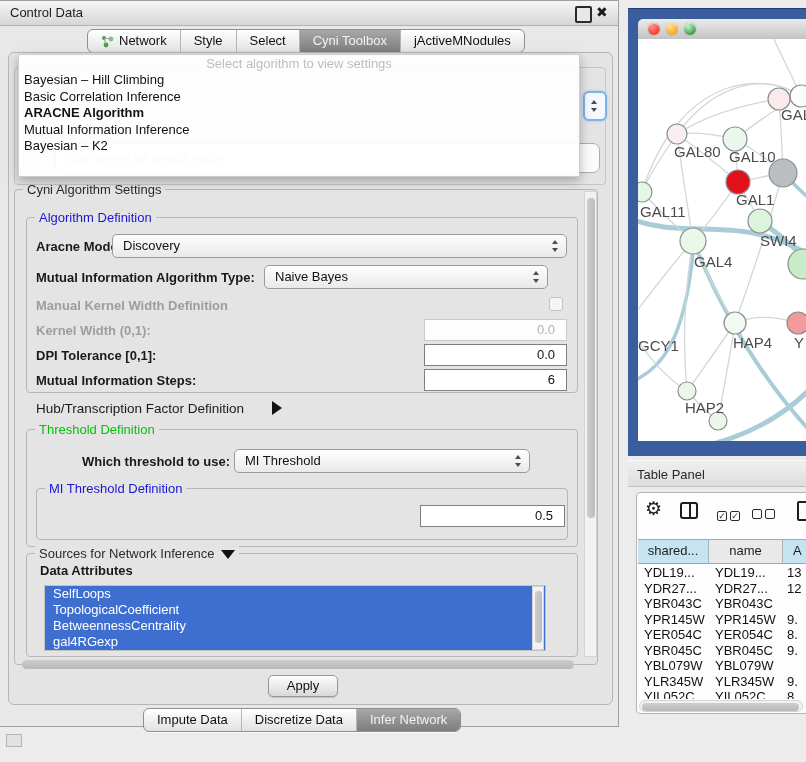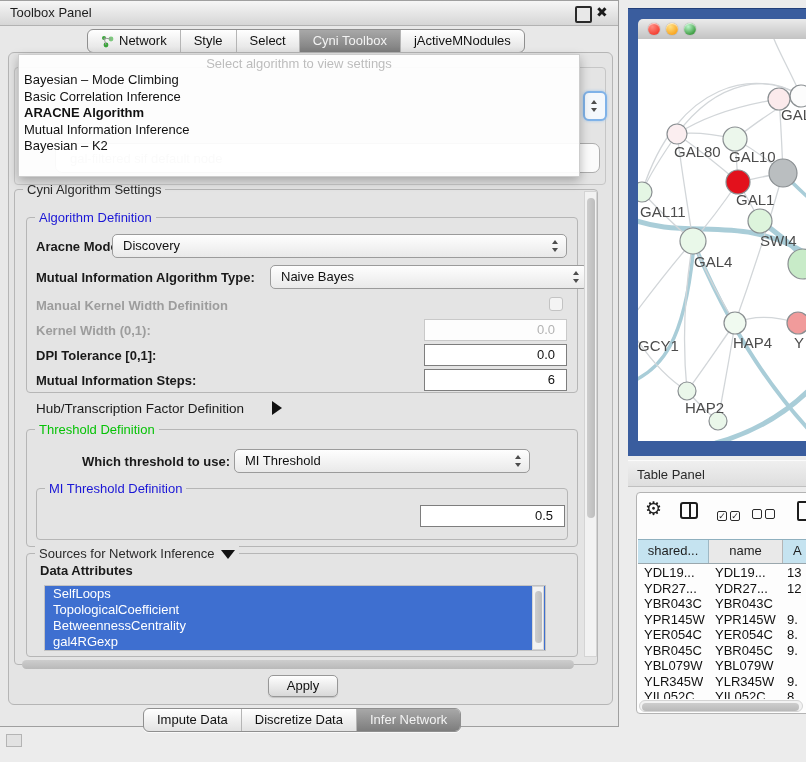--- a/index.html
+++ b/index.html
@@ -78,21 +78,21 @@
   .tbl-row{position:absolute;width:100%;height:16px;}
   .td{position:absolute;font-size:13px;color:#111;white-space:nowrap;overflow:hidden;}
   .net-label{font-family:"Liberation Sans","DejaVu Sans",sans-serif;font-size:15px;fill:#4c4c4c;}
   .grip{left:6px;top:734px;width:16px;height:13px;border:1px solid #b4b4b4;background:#e2e2e2;box-sizing:border-box;}
 </style>
 </head>
 <body>
 
 <div class="abs cp-window">
   <div class="abs cp-titlebar">
-    <span class="abs cp-title">Toolbox Panel</span>
+    <span class="abs cp-title">Control Data</span>
     <span class="abs cp-float"></span>
     <span class="abs cp-close">✖</span>
   </div>
 
   <div class="abs seg" style="left:87px;top:28px;">
     <div class="sg">
       <svg width="13" height="13" viewBox="0 0 13 13">
           <circle cx="3" cy="3" r="2" fill="#3aa53a"></circle>
           <circle cx="10" cy="4" r="2.4" fill="#7dc87d"></circle>
           <circle cx="5" cy="10" r="2.4" fill="#3aa53a"></circle>
@@ -122,42 +122,42 @@
   <div class="abs ghost-combo">
     <span class="abs ghost-combo-text">gal-filtered sif default node</span>
   </div>
   <div class="abs ghost-blue">
       <span class="spin"></span>
     </div>
 
   <div class="abs popup">
     <div class="popup-prompt">Select algorithm to view settings</div>
     <div id="algo-list">
-        <div class="popup-item">Bayesian – Mode Climbing</div>
+        <div class="popup-item">Bayesian – Hill Climbing</div>
         <div class="popup-item">Basic Correlation Inference</div>
         <div class="popup-item bold">ARACNE Algorithm</div>
         <div class="popup-item">Mutual Information Inference</div>
         <div class="popup-item">Bayesian – K2</div>
       </div>
   </div>
 
   <div class="abs grp" style="left:14px;top:188px;width:584px;height:476px;">
     <span class="grp-title t-black">Cyni Algorithm Settings</span>
   </div>
 
   <div class="abs grp" style="left:26px;top:216px;width:552px;height:176px;">
     <span class="grp-title t-blue" style="background:#e4e4e4;">Algorithm Definition</span>
   </div>
   <span class="abs lbl" style="left:36px;top:238px;">Aracne Mode:</span>
   <div class="abs combo" style="left:112px;top:233px;width:455px;height:24px;">
     <span>Discovery</span>
     <span class="spin"></span>
   </div>
   <span class="abs lbl" style="left:36px;top:269px;">Mutual Information Algorithm Type:</span>
-  <div class="abs combo" style="left:270px;top:264px;width:318px;height:24px;">
+  <div class="abs combo" style="left:264px;top:264px;width:284px;height:24px;">
     <span>Naive Bayes</span>
     <span class="spin"></span>
   </div>
   <span class="abs lbl dis" style="left:36px;top:297px;">Manual Kernel Width Definition</span>
   <div class="abs checkbox" style="left:549px;top:296px;"></div>
   <span class="abs lbl dis" style="left:36px;top:322px;">Kernel Width (0,1):</span>
   <div class="abs field dis" style="left:424px;top:318px;width:143px;height:22px;"><span>0.0</span></div>
   <span class="abs lbl" style="left:36px;top:347px;">DPI Tolerance [0,1]:</span>
   <div class="abs field" style="left:424px;top:343px;width:143px;height:22px;"><span>0.0</span></div>
   <span class="abs lbl" style="left:36px;top:372px;">Mutual Information Steps:</span>

